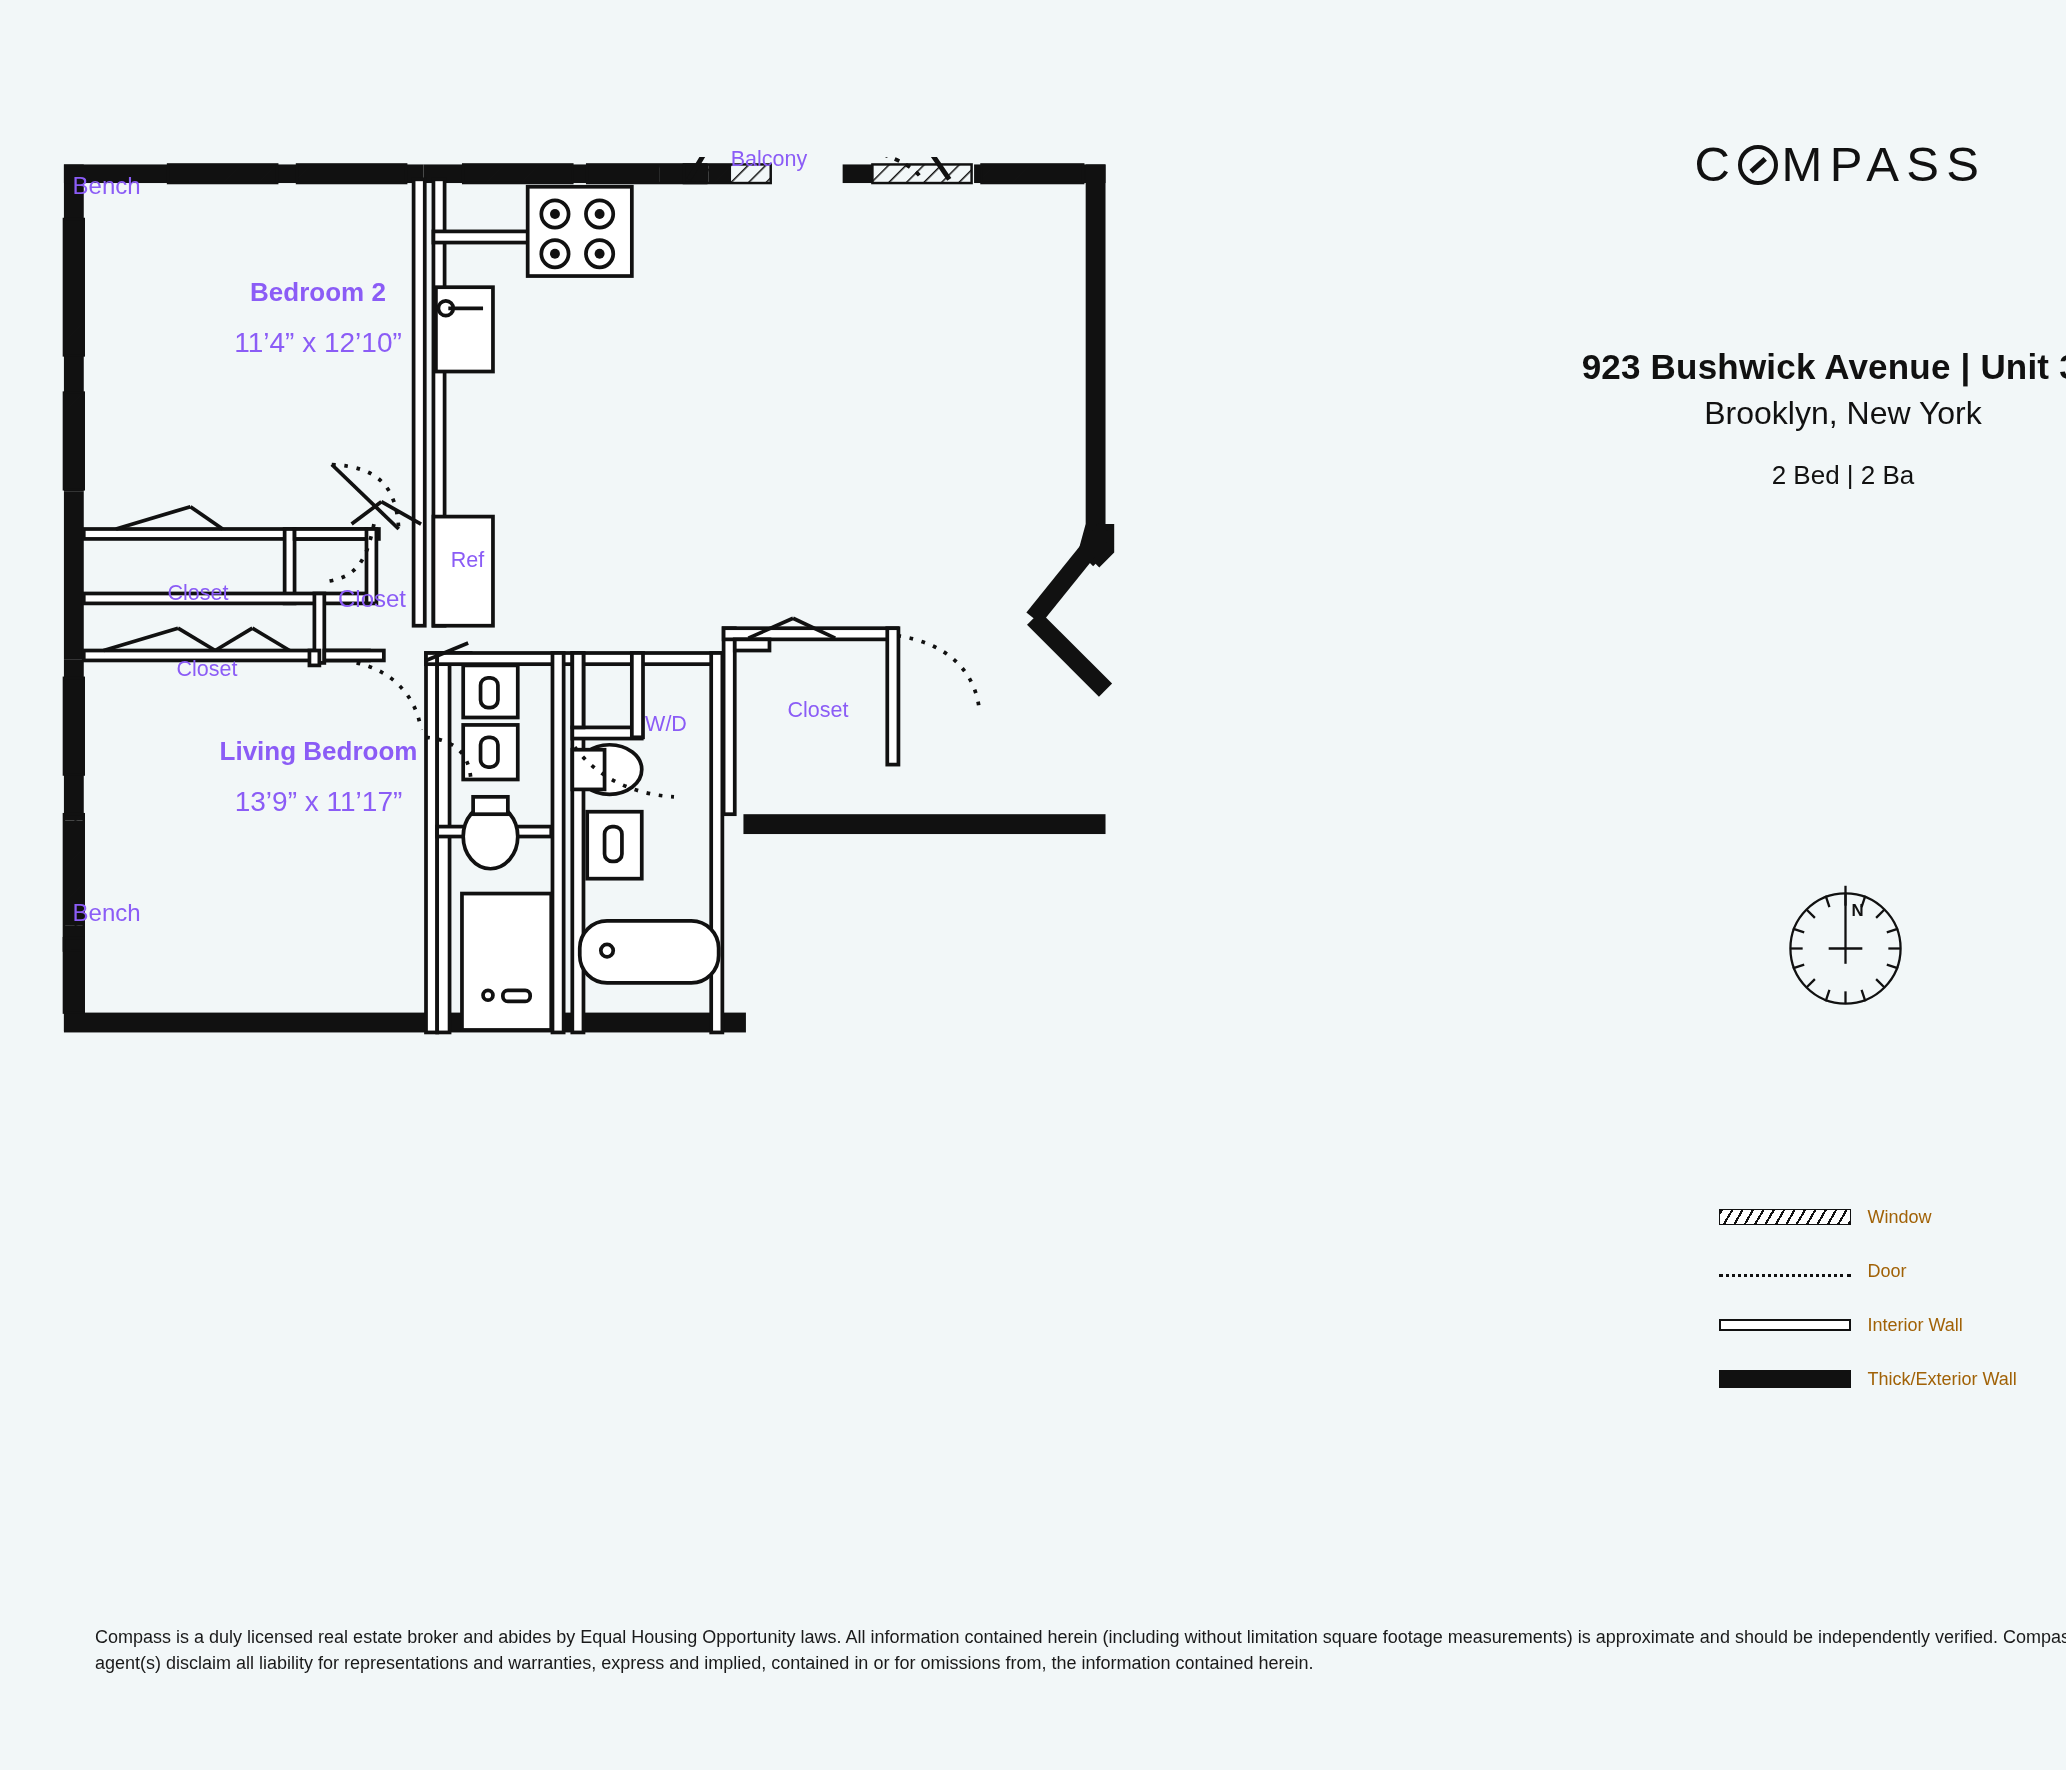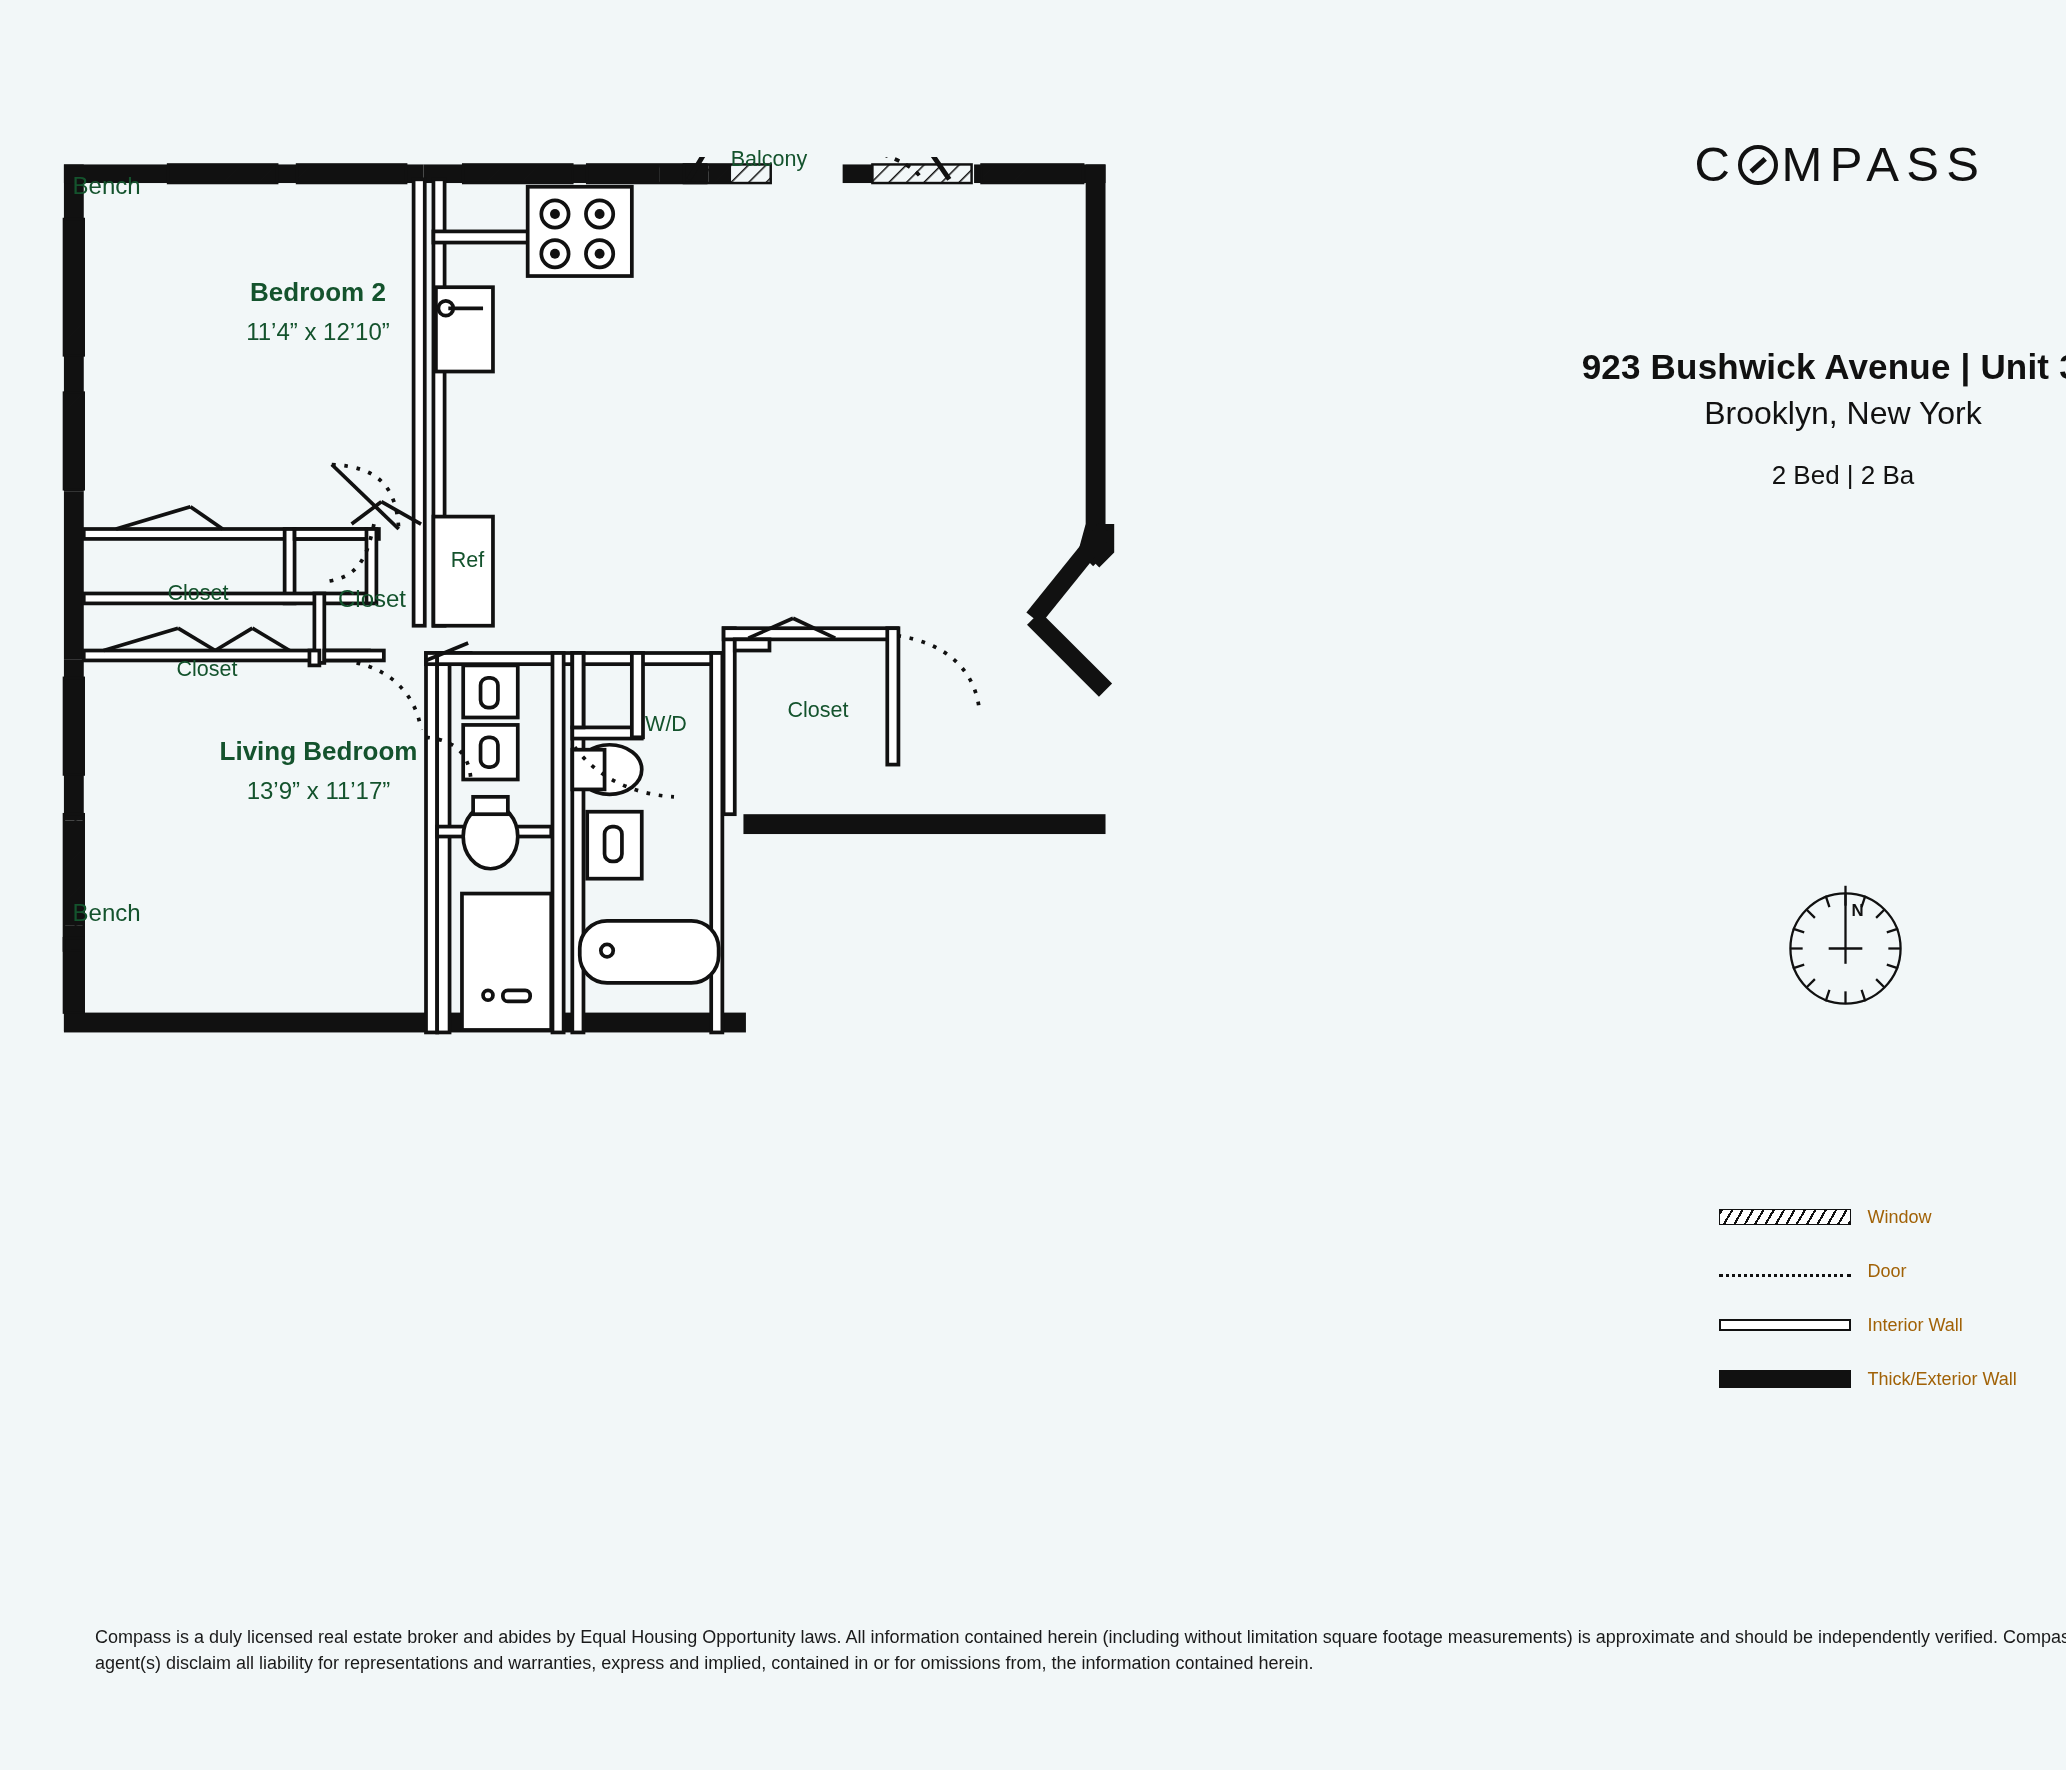--- a/index.html
+++ b/index.html
@@ -148,32 +148,32 @@
   #floorplan {
     position: absolute;
     left: 54px;
     top: 157px;
     width: 1488px;
     height: 1054px;
   }
   .fp-label {
     position: absolute;
     text-align: center;
-    color: #14532d;
+    color: #8b5cf6;
     white-space: nowrap;
   }
   .fp-label .name {
     font-weight: bold;
     font-size: 26px;
     display: block;
   }
   .fp-label .dim {
-    font-size: 24px;
+    font-size: 28px;
     display: block;
-    margin-top: 10px;
+    margin-top: 19px;
   }
   .fp-label.small {
     font-size: 21.5px;
   }
   .fp-label.tiny {
     font-size: 24px;
   }
 </style>
 </head>
 <body>

